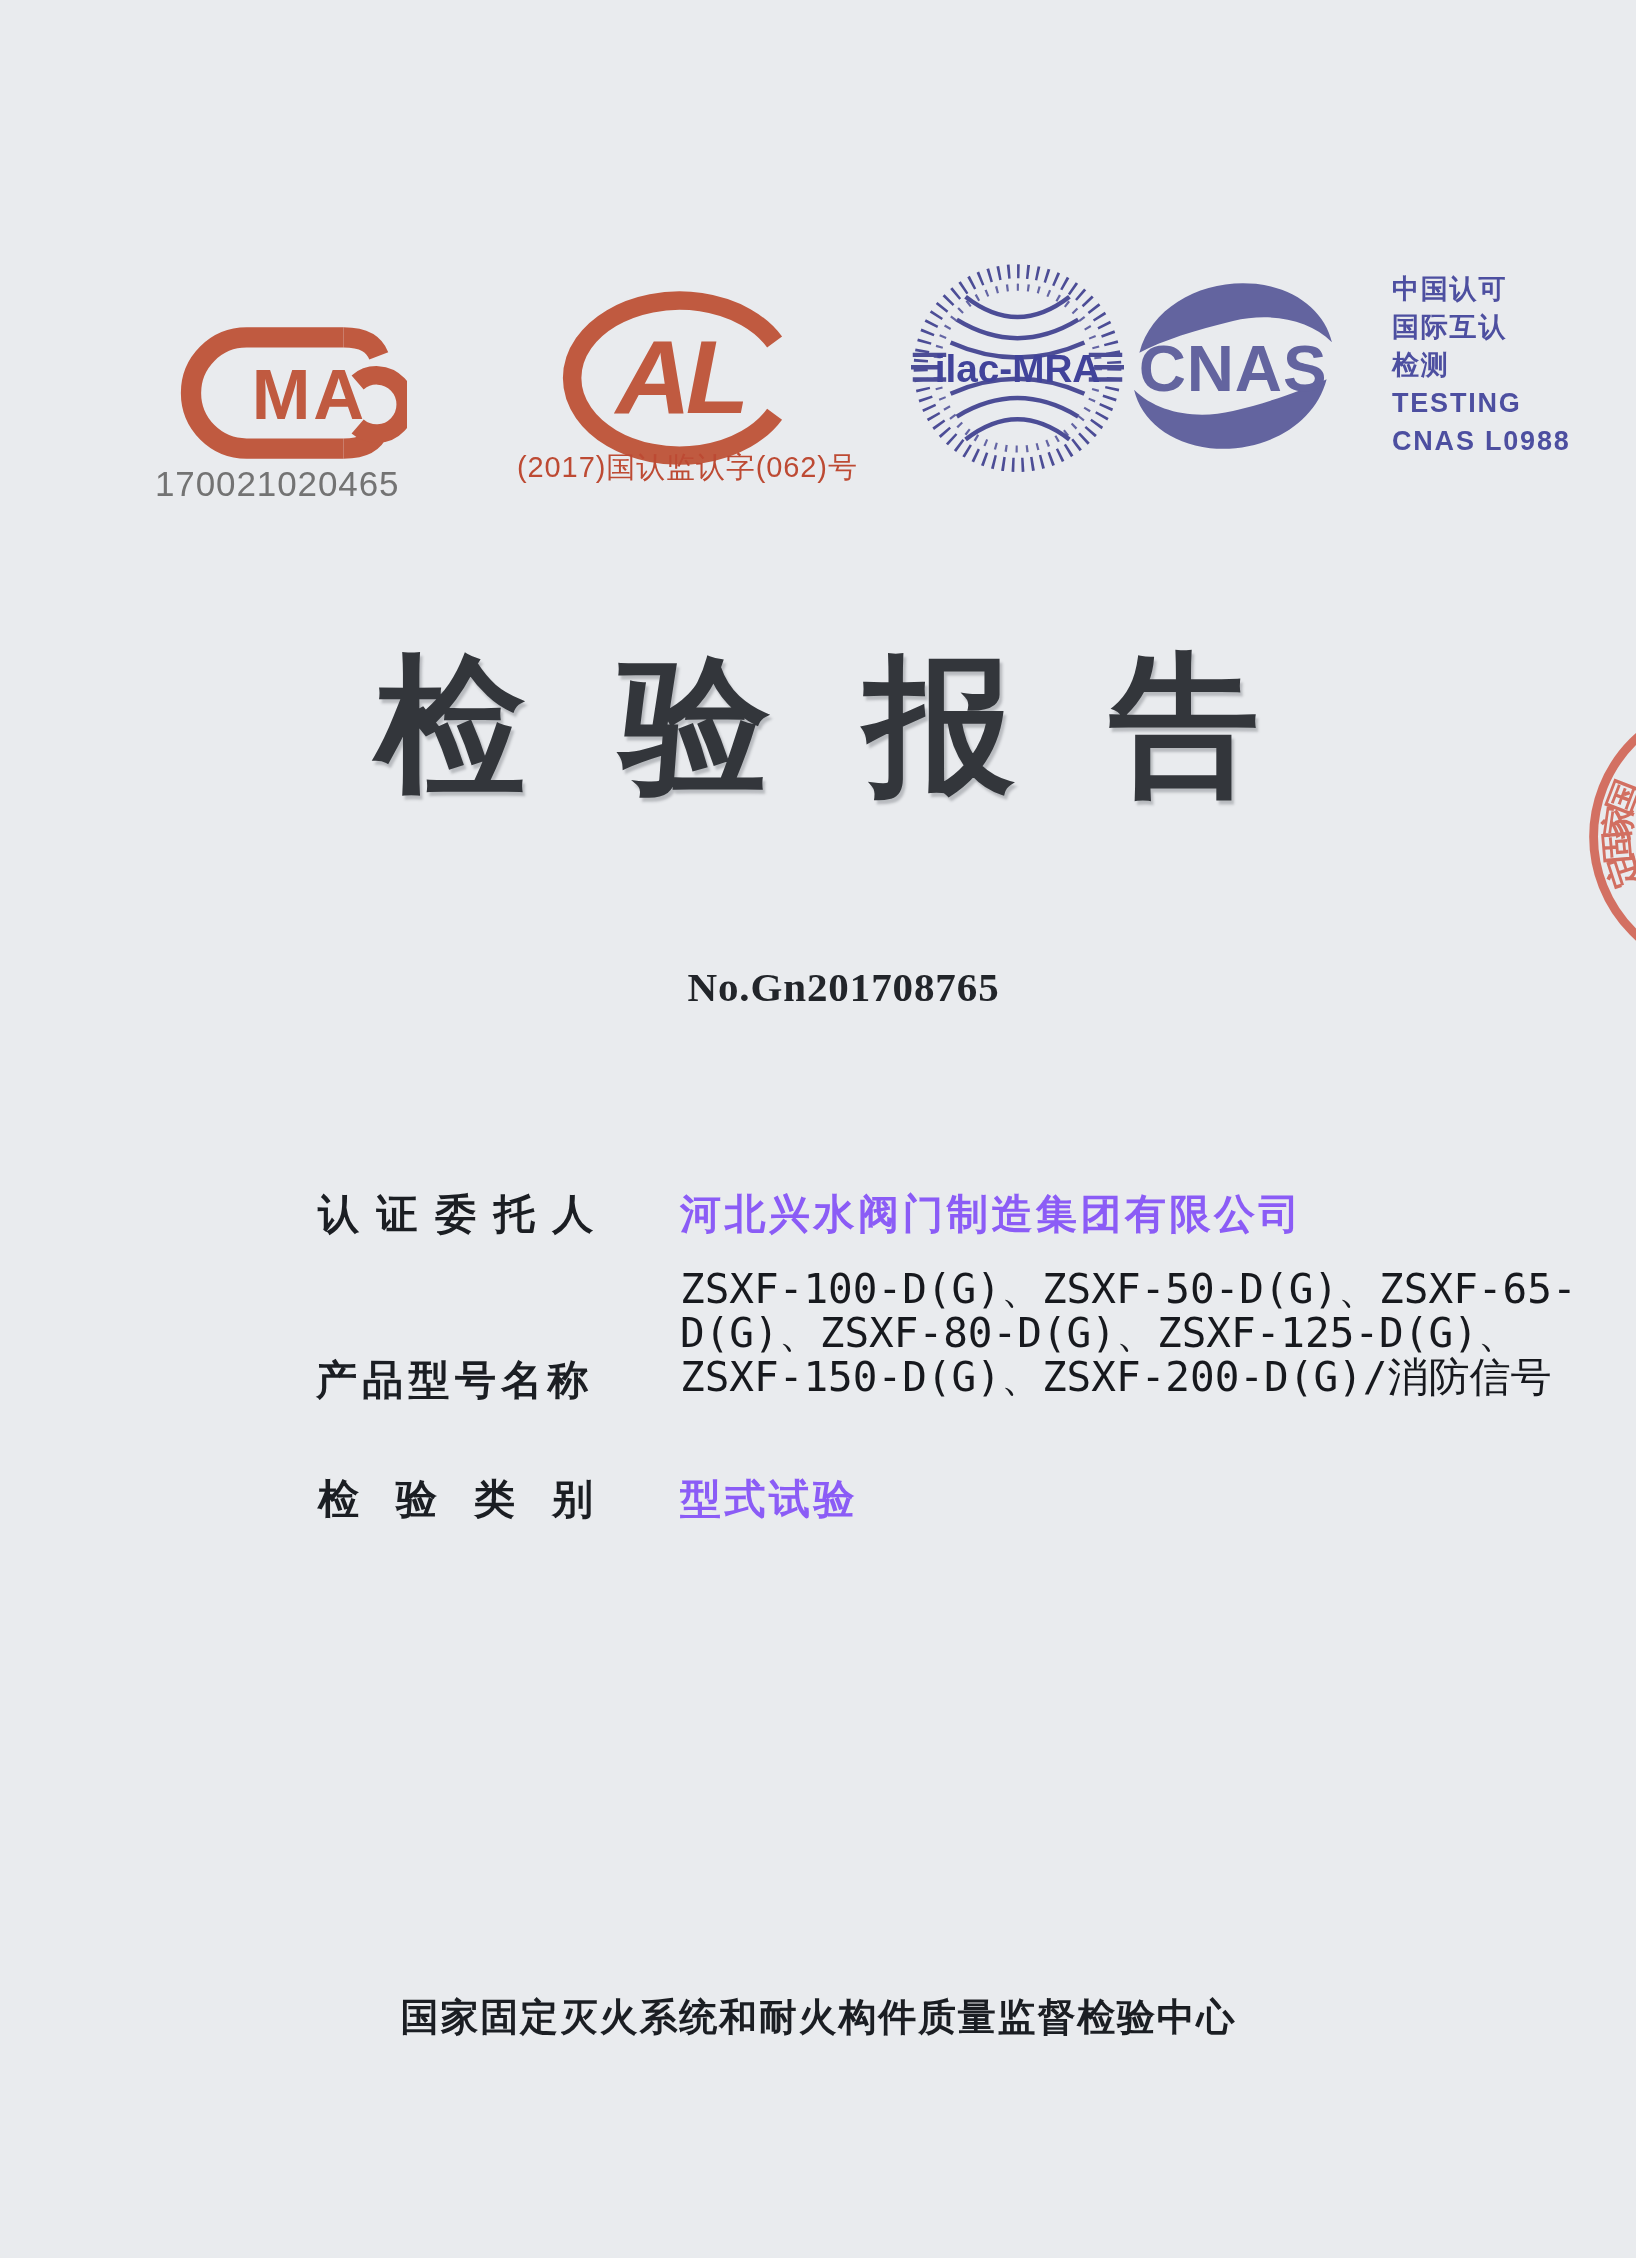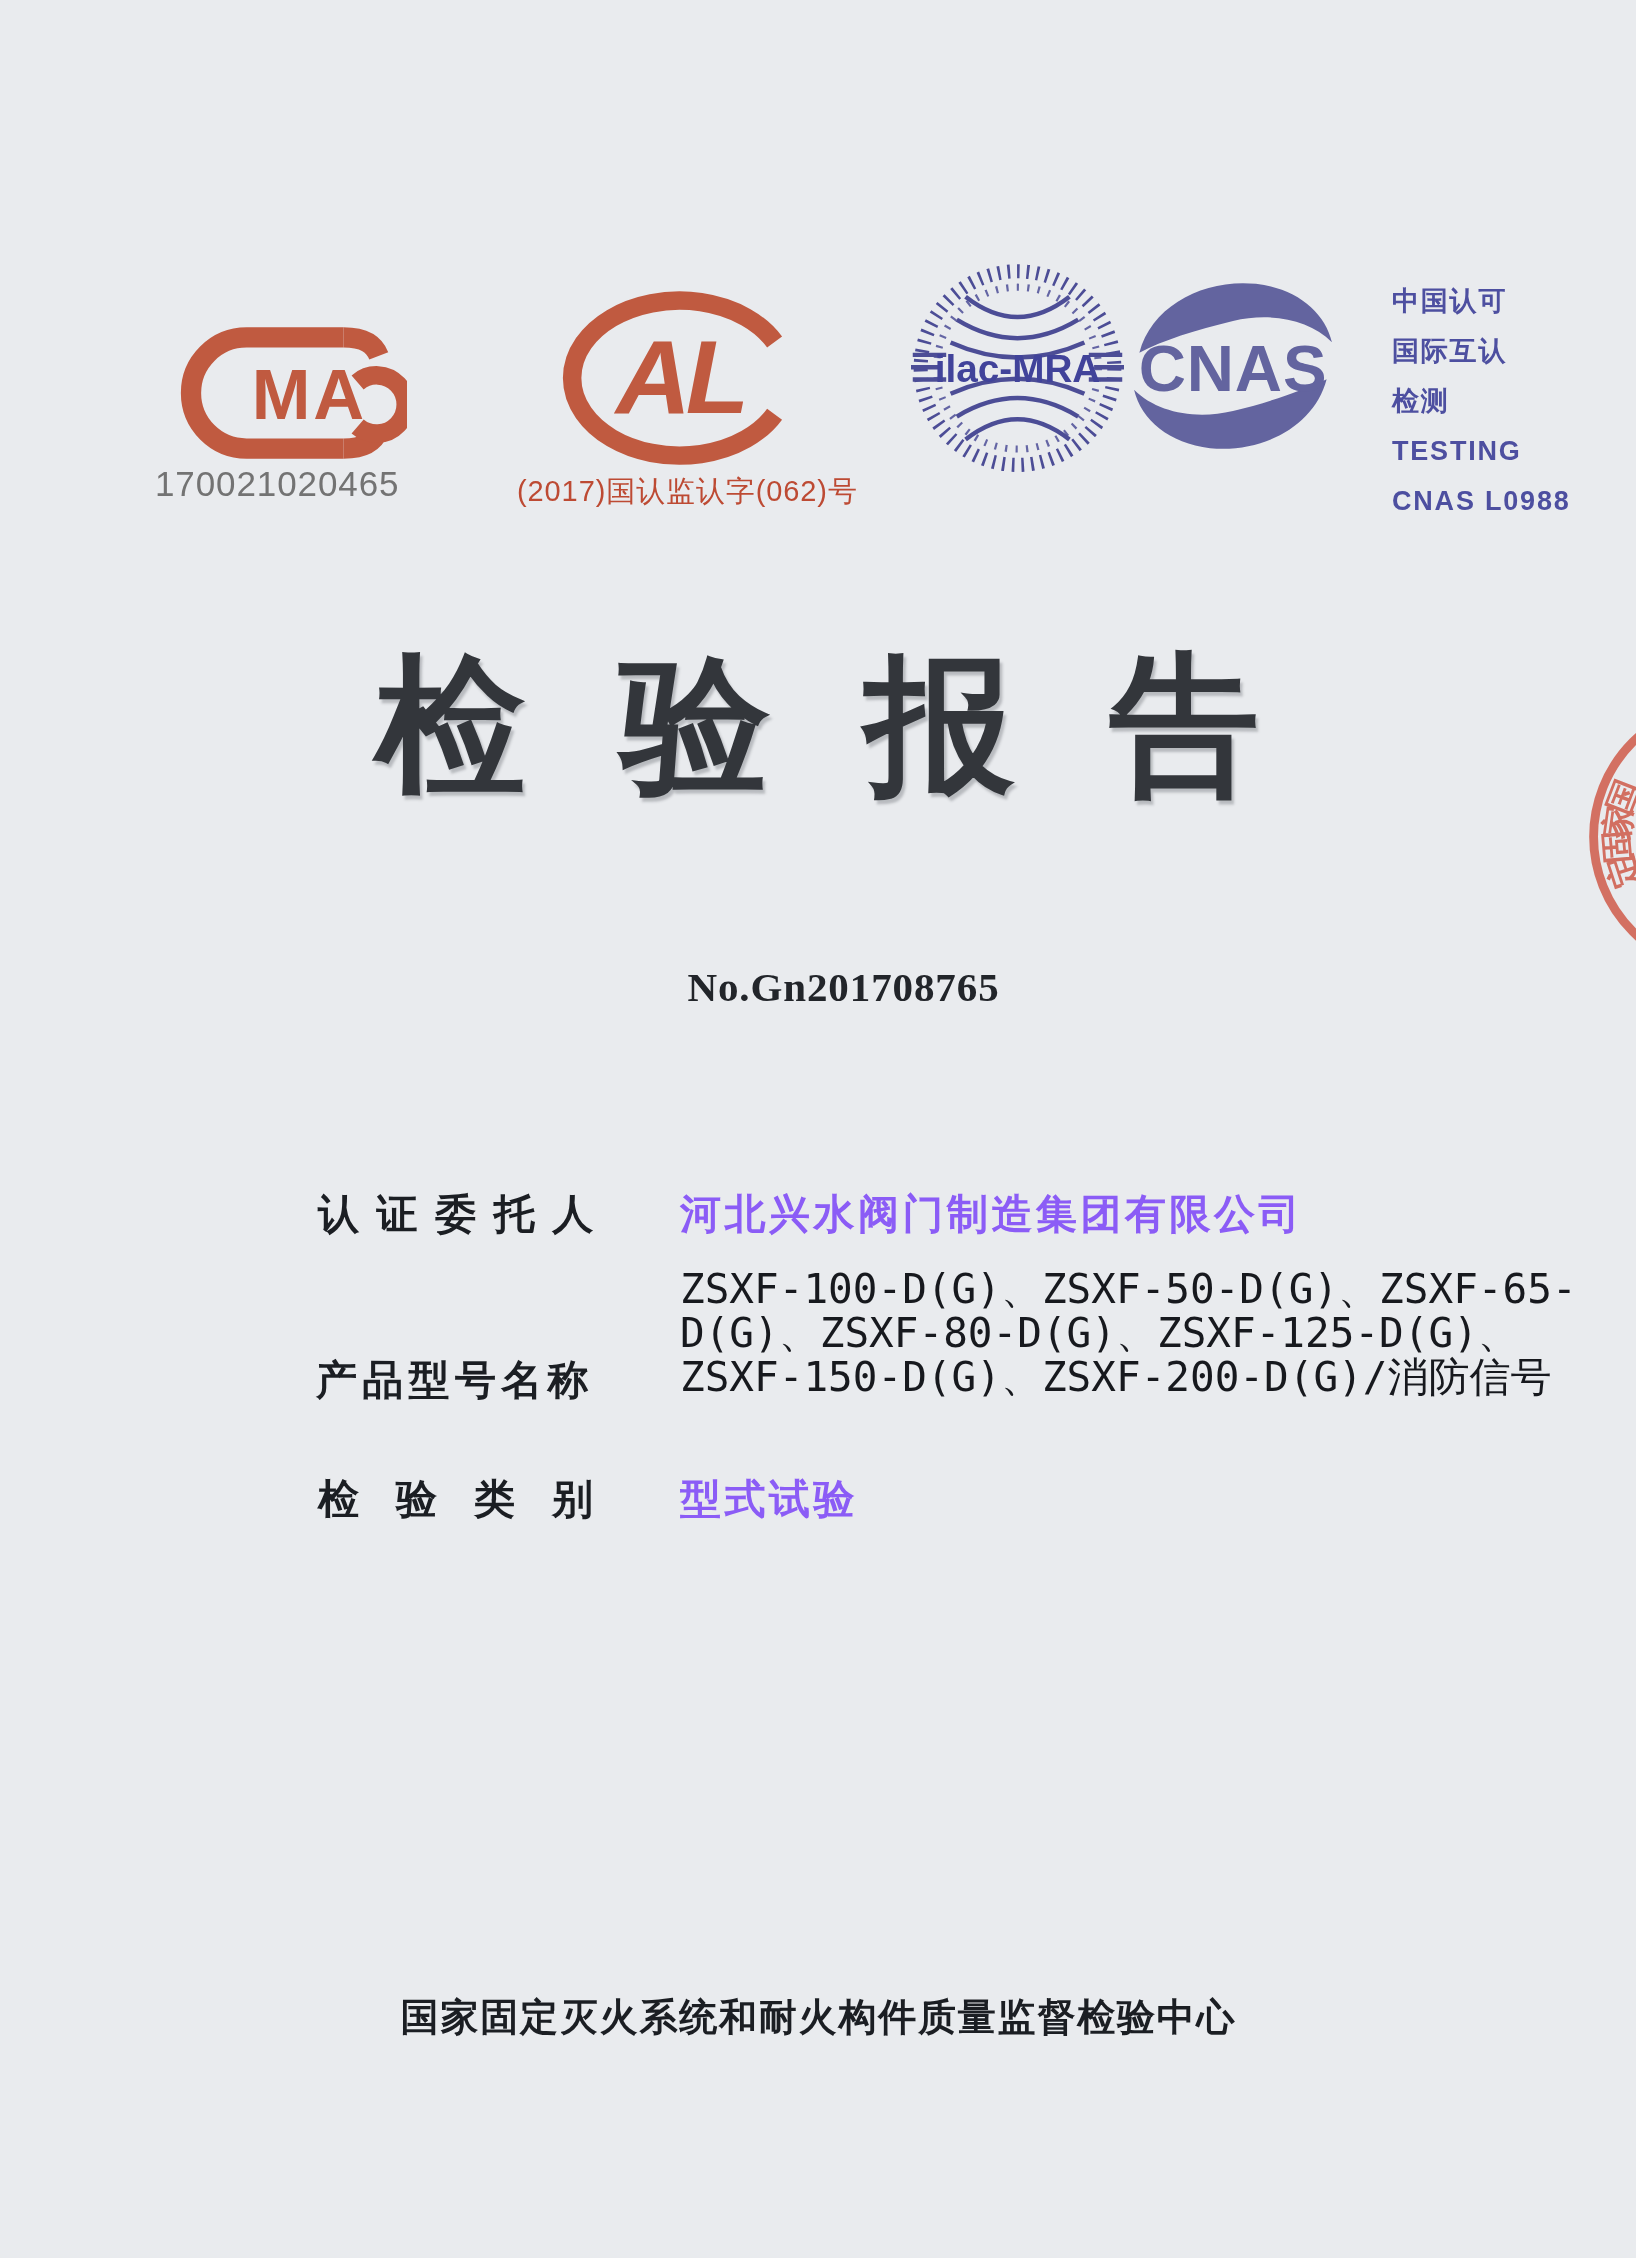--- a/index.html
+++ b/index.html
@@ -14,30 +14,30 @@
 
   
   .cma-svg{left:176px;top:326px;}
   .cma-num{
     left:155px;top:464px;width:247px;
     font-size:35px;color:#737373;letter-spacing:0.9px;
     font-family:"Liberation Sans",sans-serif;
   }
   .cal-svg{left:558px;top:288px;}
   .cal-cap{
-    left:517px;top:472px;width:379px;
+    left:517px;top:448px;width:379px;
     font-size:29px;color:#bd4a33;letter-spacing:0.9px;
     white-space:nowrap;
   }
   .ilac-svg{left:911px;top:256px;}
   .cnas-svg{left:1127px;top:275px;}
   .cnas-cap{left:1392px;top:270px;width:238px;}
   .cnas-cap div{
     font-size:27px;line-height:38px;color:#4d4fa0;
-    font-weight:600;letter-spacing:1.8px;white-space:nowrap;margin-top:12px;
+    font-weight:600;letter-spacing:1.8px;white-space:nowrap;
   }
 
   
   .title{
     left:0;right:0;top:644px;
     text-align:center;padding-left:24px;
     font-size:150px;line-height:162px;font-weight:900;
     letter-spacing:26.5px;color:#33363b;
     text-shadow:2.6px 3.5px 2.6px rgba(40,42,50,0.25);
     white-space:nowrap;

